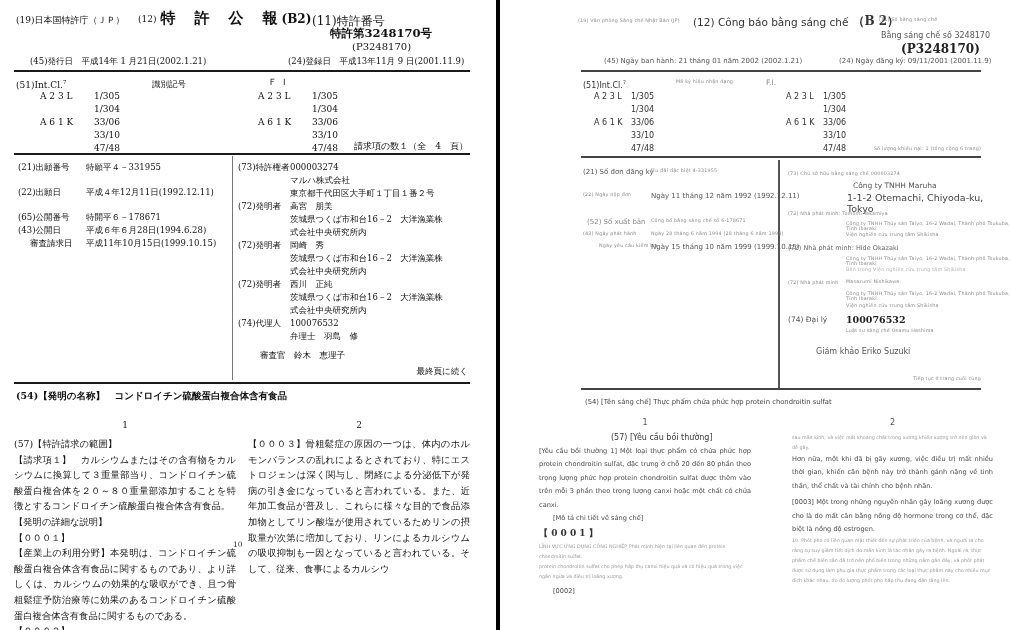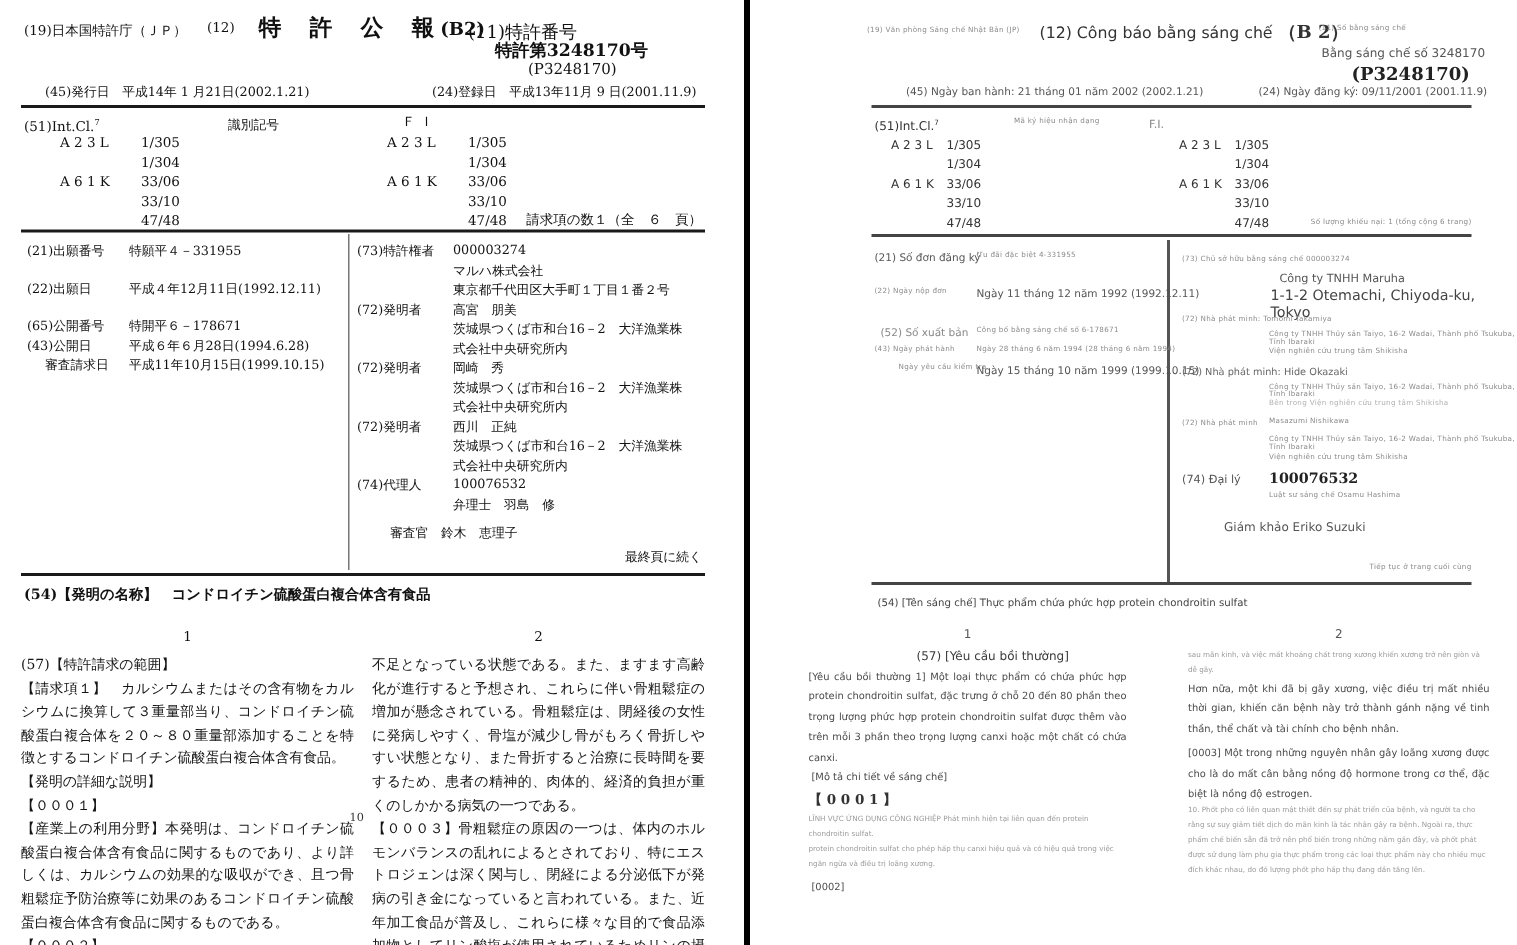--- a/index.html
+++ b/index.html
@@ -8,35 +8,35 @@
   .abs{position:absolute}
   .page{position:absolute;top:0;height:469px}
   #left-page{left:0;width:497px;font-family:"DejaVu Serif","DejaVu Sans",serif}
   #right-page{left:501px;width:510px;color:#3a3a3a}
   #center-divider{position:absolute;left:496px;top:0;width:4px;height:630px;background:#000}
   .hr{position:absolute;background:#1a1a1a}
   .pre{white-space:pre-line}
   sup{font-size:60%;vertical-align:super}
   .jp-office{left:16px;top:14px;font-size:9px}
   .jp-kind{left:138px;top:9px;display:flex;align-items:center}
-  .jp-kind .kp{font-size:9px;margin-right:16px}
+  .jp-kind .kp{font-size:9px;margin-right:4px}
   .jp-kind .km{font-size:15px;font-weight:bold;letter-spacing:2px}
   .jp-kind .ks{font-size:12px;font-weight:bold;margin-left:2px}
   .jp-patlabel{left:312px;top:13px;font-size:12px}
   .jp-patno{left:330px;top:26px;font-size:11.5px;font-weight:bold}
   .jp-patparen{left:352px;top:41px;font-size:10px}
   .jp-issue{left:30px;top:56px;font-size:8.5px}
   .jp-reg{left:288px;top:56px;font-size:8.5px}
   .cls{font-size:9px;line-height:13px}
   .jp-claims{left:300px;top:140px;width:168px;text-align:right;font-size:9px}
   .brow{position:absolute;left:0;width:497px;font-size:8.5px}
   .brow .bl{position:absolute;left:18px;top:0}
   .brow .bv{position:absolute;left:86px;top:0}
   .brow .rl{position:absolute;left:238px;top:0}
-  .brow .rv{position:absolute;left:302px;top:0}
+  .brow .rv{position:absolute;left:290px;top:0}
   .jp-exam{left:260px;top:350px;font-size:8.5px}
   .jp-cont{left:330px;top:366px;width:138px;text-align:right;font-size:8.5px}
   .jp-title{left:16px;top:390px;font-size:9.5px;font-weight:bold}
   .jcol{position:absolute;top:420px;width:222px}
   #jcol1{left:14px}
   #jcol2{left:248px}
   .pno{text-align:center;font-size:9px;margin-bottom:6px}
   .jb{font-size:9.3px;line-height:15.6px;text-align:justify;word-break:break-all;color:#151515}
   .jp-lineno{left:233px;top:540px;font-size:7.5px;color:#333}
 
@@ -65,21 +65,21 @@
   .val-md{font-size:7px;color:#555}
   .vn-exam{left:315px;top:347px;font-size:8px;color:#555}
   .vn-cont{left:300px;top:376px;width:180px;text-align:right}
   .vn-title{left:84px;top:398px;font-size:6.8px;color:#444}
   .vcol{position:absolute;top:418px}
   #vcol1{left:38px;width:212px}
   #vcol2{left:291px;width:201px}
   .vpno{text-align:center;font-size:8px;color:#555;margin-bottom:6px}
   .just{text-align:justify}
   .ind{margin-left:72px}
-  .ind2{margin-left:2px}
+  .ind2{margin-left:14px}
   .b0001{font-family:"DejaVu Serif",serif;font-weight:bold;font-size:9px;color:#333;margin:2px 0}
   .mt{margin-top:3px}
 </style>
 </head>
 <body>
 
 <div id="left-page" class="page">
   <div class="abs jp-office">(19)日本国特許庁（ＪＰ）</div>
   <div class="abs jp-kind">
     <span class="kp">(12)</span>
@@ -105,21 +105,21 @@
 33/10
 47/48</div>
   <div class="abs cls pre" style="left:258px;top:90px">A 2 3 L
 
 A 6 1 K</div>
   <div class="abs cls pre" style="left:312px;top:90px">1/305
 1/304
 33/06
 33/10
 47/48</div>
-  <div class="abs jp-claims">請求項の数１（全　６　頁）</div>
+  <div class="abs jp-claims">請求項の数１（全　4　頁）</div>
   <div class="hr" style="left:14px;top:153px;width:456px;height:1.5px"></div>
 
   <div class="abs" style="left:232px;top:156px;width:1px;height:224px;background:#777"></div>
 
   <div class="brow" style="top:162px">
       <span class="bl">(21)出願番号</span>
       <span class="bv">特願平４－331955</span>
     </div>
   <div class="brow" style="top:187px">
       <span class="bl">(22)出願日</span>
@@ -196,21 +196,20 @@
     <p class="jb">(57)【特許請求の範囲】</p>
     <p class="jb">【請求項１】　カルシウムまたはその含有物をカルシウムに換算して３重量部当り、コンドロイチン硫酸蛋白複合体を２０～８０重量部添加することを特徴とするコンドロイチン硫酸蛋白複合体含有食品。</p>
     <p class="jb">【発明の詳細な説明】</p>
     <p class="jb">【０００１】</p>
     <p class="jb">【産業上の利用分野】本発明は、コンドロイチン硫酸蛋白複合体含有食品に関するものであり、より詳しくは、カルシウムの効果的な吸収ができ、且つ骨粗鬆症予防治療等に効果のあるコンドロイチン硫酸蛋白複合体含有食品に関するものである。</p>
     <p class="jb">【０００２】</p>
 
   </div>
   <div id="jcol2" class="jcol">
     <div class="pno">2</div>
-    <p class="jb">不足となっている状態である。また、ますます高齢化が進行すると予想され、これらに伴い骨粗鬆症の増加が懸念されている。骨粗鬆症は、閉経後の女性に発病しやすく、骨塩が減少し骨がもろく骨折しやすい状態となり、また骨折すると治療に長時間を要するため、患者の精神的、肉体的、経済的負担が重くのしかかる病気の一つである。</p>
     <p class="jb">【０００３】骨粗鬆症の原因の一つは、体内のホルモンバランスの乱れによるとされており、特にエストロジェンは深く関与し、閉経による分泌低下が発病の引き金になっていると言われている。また、近年加工食品が普及し、これらに様々な目的で食品添加物としてリン酸塩が使用されているためリンの摂取量が次第に増加しており、リンによるカルシウムの吸収抑制も一因となっていると言われている。そして、従来、食事によるカルシウ</p>
   </div>
   <div class="abs jp-lineno">10</div>
 </div>
 
 <div id="center-divider"></div>
 
 <div id="right-page" class="page">
   <div class="abs r-tiny vn-office">(19) Văn phòng Sáng chế Nhật Bản (JP)</div>
   <div class="abs vn-kind">

